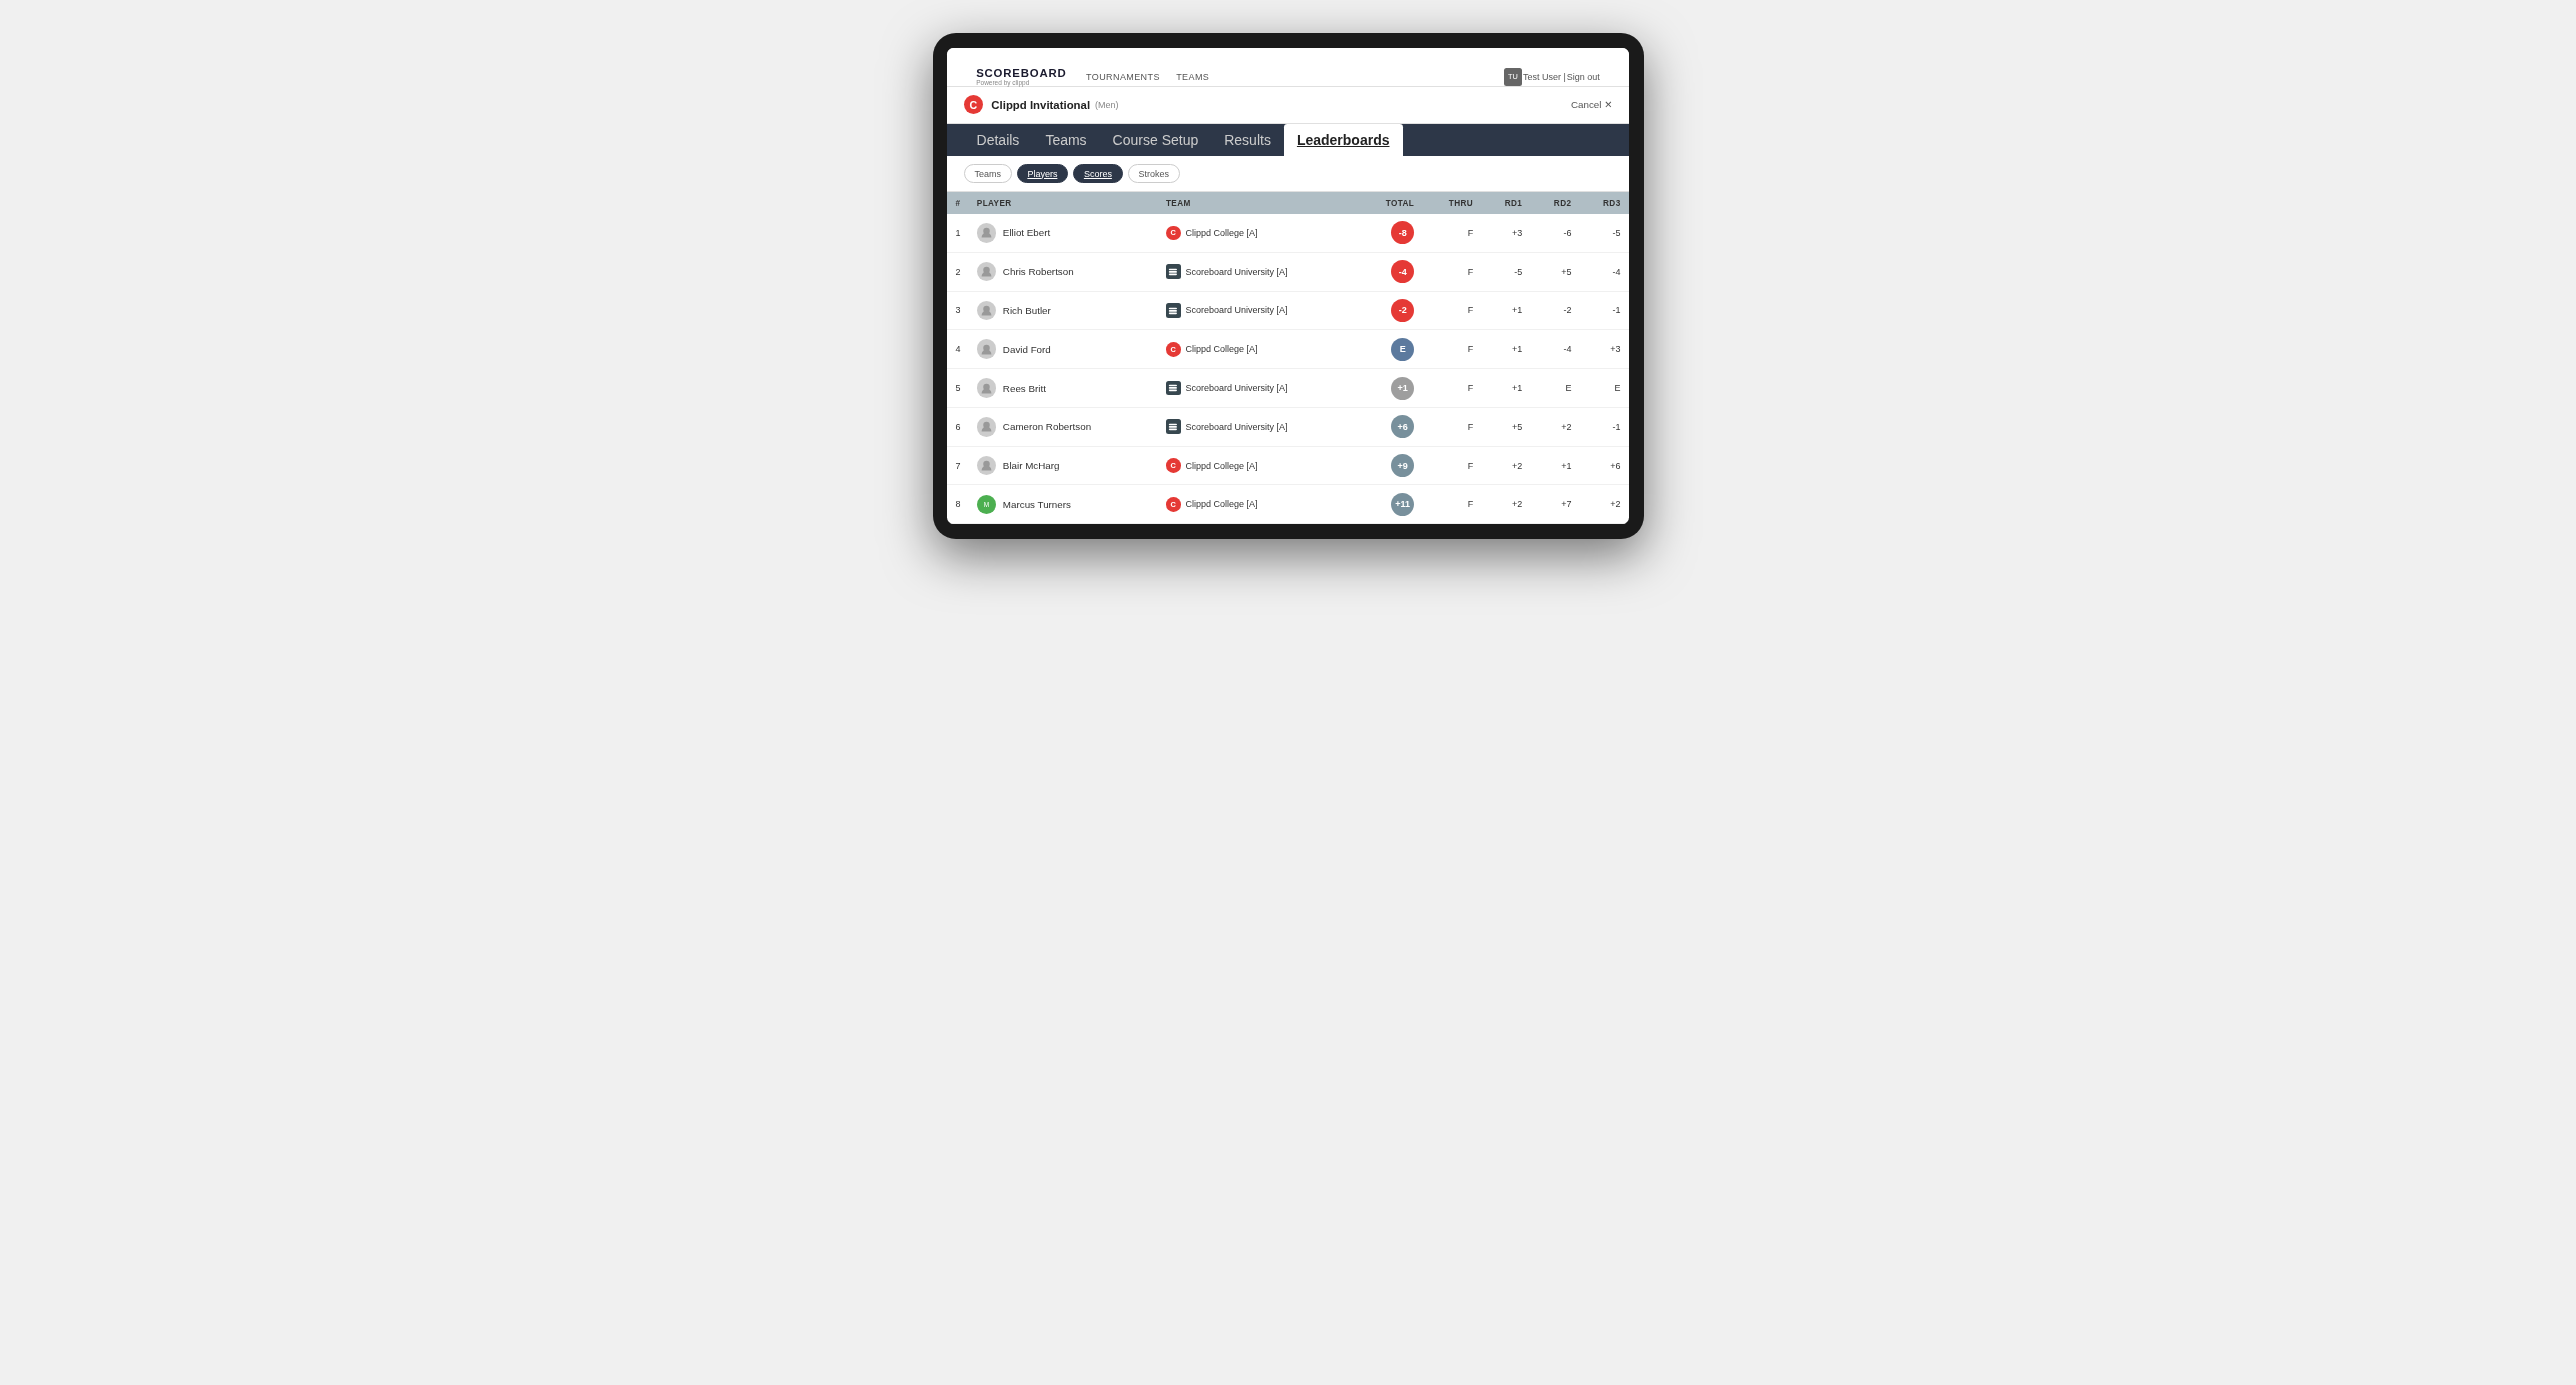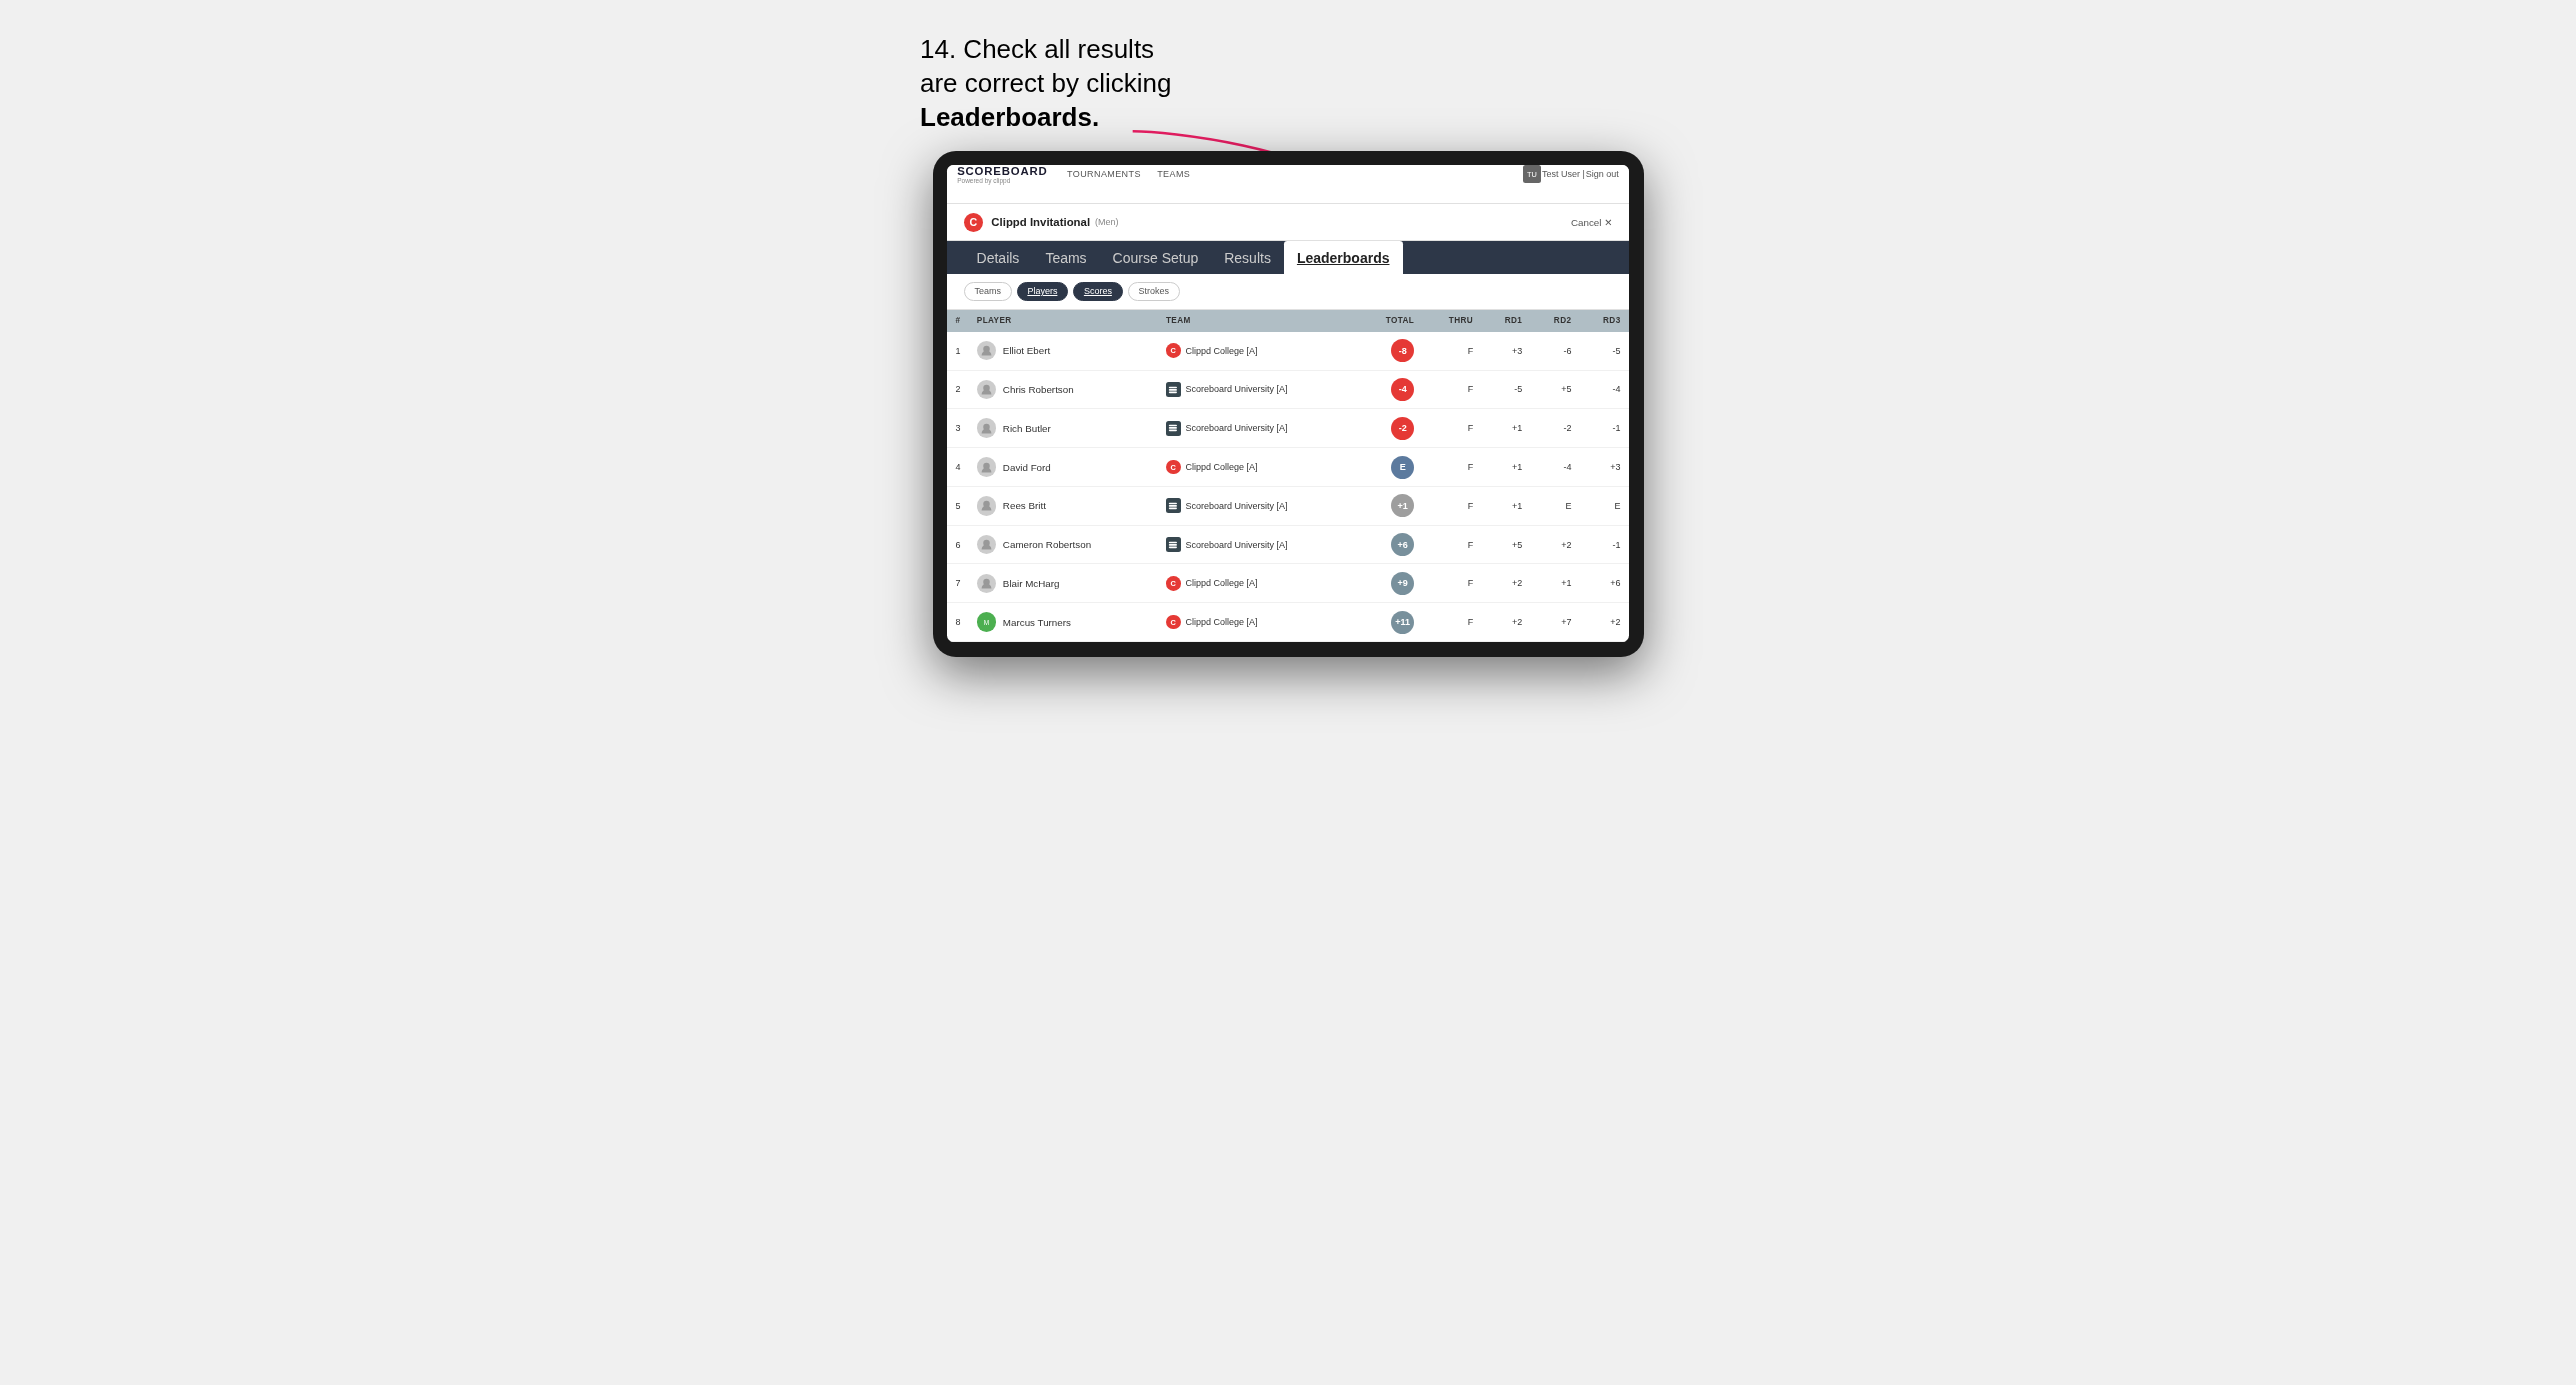--- a/index.html
+++ b/index.html
@@ -23,22 +23,22 @@
     .tablet-screen {
       background: #fff;
       border-radius: 6.5px;
       overflow: hidden;
       min-height: 409px;
     }
 
     
     .top-nav {
       display: flex;
-      align-items: flex-start;
-      padding: 0 10px;
+      align-items: flex-end;
+      padding: 0 29px;
       height: 39px;
       border-bottom: 0.8px solid #e0e0e0;
       background: #fff;
     }
     .brand {
       display: flex;
       flex-direction: column;
       margin-right: 19.6px;
     }
     .brand-title {
@@ -293,27 +293,20 @@
       top: 90px;
       left: 196px;
       pointer-events: none;
     }
   </style>
 </head>
 <body>
 
 <div class="page-wrapper">
 
-  <div style="position: relative; margin-bottom: 16.4px; padding-left: 0;">
-    <div class="annotation-text">
-      <span>14. Check all results</span><br>
-      <span>are correct by clicking</span><br>
-      <strong>Leaderboards.</strong>
-    </div>
-  </div>
 
   <svg class="arrow-svg" width="262" height="98" viewBox="0 0 320 120">
     <defs>
       <marker id="arrowhead" markerWidth="10" markerHeight="7" refX="10" refY="3.5" orient="auto">
         <polygon points="0 0, 10 3.5, 0 7" fill="#e91e63"></polygon>
       </marker>
     </defs>
     <path d="M 20 10 C 60 10, 250 30, 290 90" stroke="#e91e63" stroke-width="3" fill="none" marker-end="url(#arrowhead)"></path>
   </svg>
 

